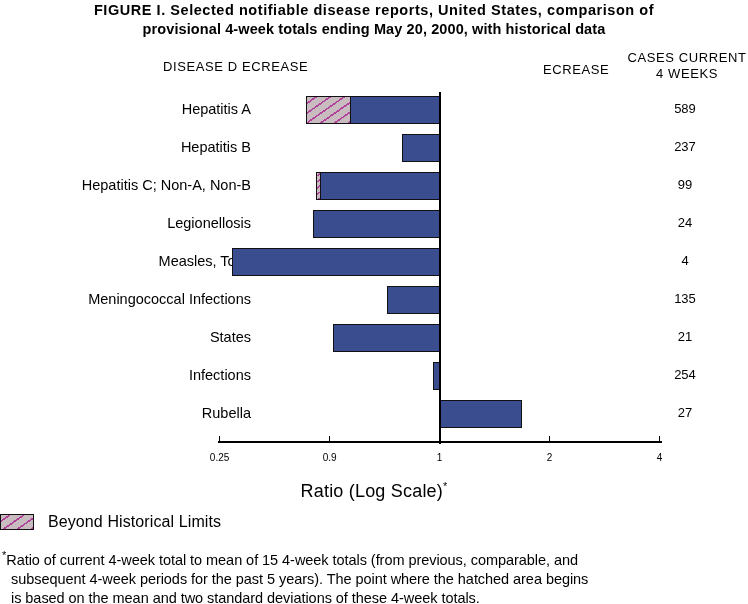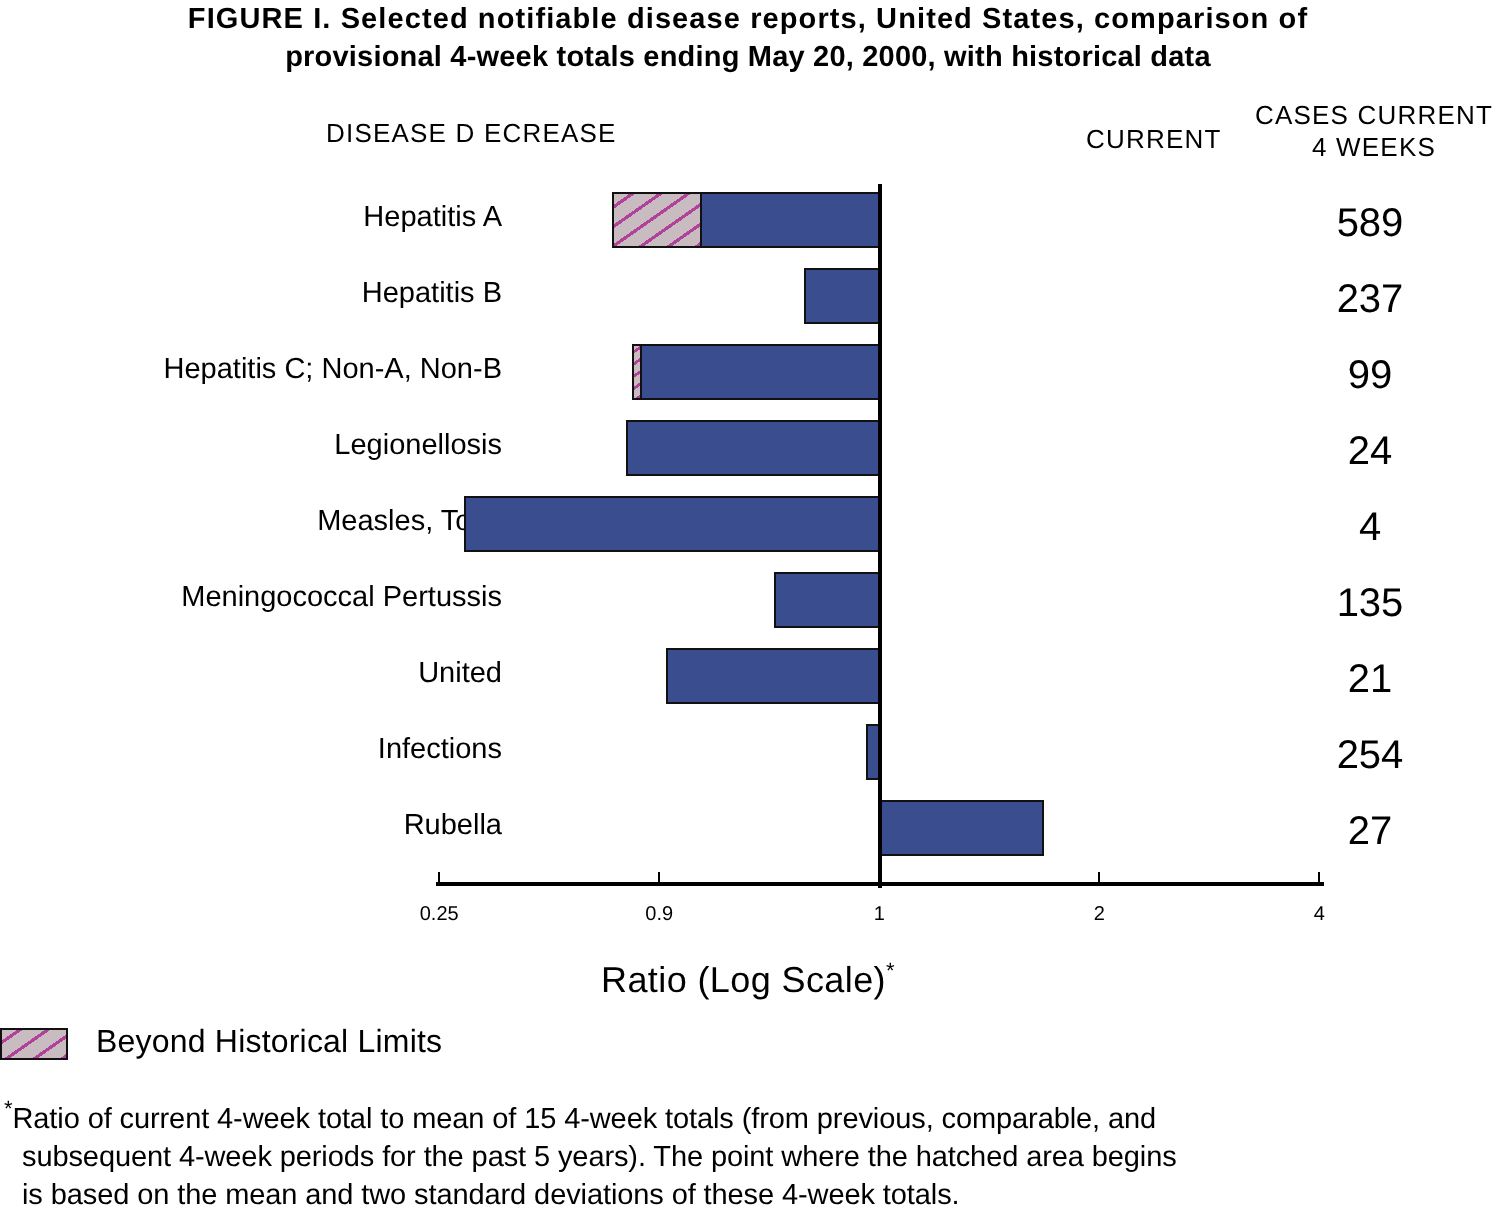--- a/index.html
+++ b/index.html
@@ -32,21 +32,21 @@
   
   #plot{position:absolute;left:0px;top:92px;width:748px;height:350px;}
 
   .row{position:absolute;left:0;width:748px;height:38px;padding-left:40px;}
   .dlabel{
     position:absolute;right:537px;top:9px;
     font-size:14.5px;white-space:nowrap;text-align:right;
   }
   .cval{
     position:absolute;left:648px;top:9px;width:74px;
-    font-size:20px;text-align:center;
+    font-size:13px;text-align:center;
   }
   .bar{
     position:absolute;top:4px;height:28px;
     background:#3a4d8f;
     border:1.6px solid #111111;
     box-sizing:border-box;
   }
   .hatch{
     position:absolute;top:0px;height:100%;left:0px;
     box-sizing:border-box;
@@ -108,21 +108,21 @@
 <body>
 
 <div class="fig">
 
   <div id="title">
     <span class="l1">FIGURE I. Selected notifiable disease reports, United States, comparison of</span>
     <span class="l2">provisional 4-week totals ending May 20, 2000, with historical data</span>
   </div>
 
   <div class="colhead" id="hdr-disease-decrease">DISEASE  D  ECREASE</div>
-  <div class="colhead" id="hdr-increase">CURRENT</div>
+  <div class="colhead" id="hdr-increase">ECREASE</div>
   <div class="colhead" id="hdr-cases">
     <span>CASES CURRENT</span><br>
     <span>4 WEEKS</span>
   </div>
 
   <div id="plot">
       <div class="row" style="top: 0px;">
         <div class="dlabel">Hepatitis A</div>
         <div class="bar" style="left: 305.665px; width: 133.935px;">
           <div class="hatch" style="width: 44.7288px;"></div>
@@ -145,26 +145,26 @@
         <div class="dlabel">Legionellosis</div>
         <div class="bar" style="left: 312.88px; width: 126.72px;"></div>
         <div class="cval">24</div>
       </div>
       <div class="row" style="top: 152px;">
         <div class="dlabel">Measles, Total</div>
         <div class="bar" style="left: 231.813px; width: 207.787px;"></div>
         <div class="cval">4</div>
       </div>
       <div class="row" style="top: 190px;">
-        <div class="dlabel">Meningococcal Pertussis</div>
+        <div class="dlabel">Meningococcal Infections</div>
         <div class="bar" style="left: 387.468px; width: 52.1324px;"></div>
         <div class="cval">135</div>
       </div>
       <div class="row" style="top: 228px;">
-        <div class="dlabel">United</div>
+        <div class="dlabel">States</div>
         <div class="bar" style="left: 332.743px; width: 106.857px;"></div>
         <div class="cval">21</div>
       </div>
       <div class="row" style="top: 266px;">
         <div class="dlabel">Infections</div>
         <div class="bar" style="left: 433.122px; width: 6.47831px;"></div>
         <div class="cval">254</div>
       </div>
       <div class="row" style="top: 304px;">
         <div class="dlabel">Rubella</div>

